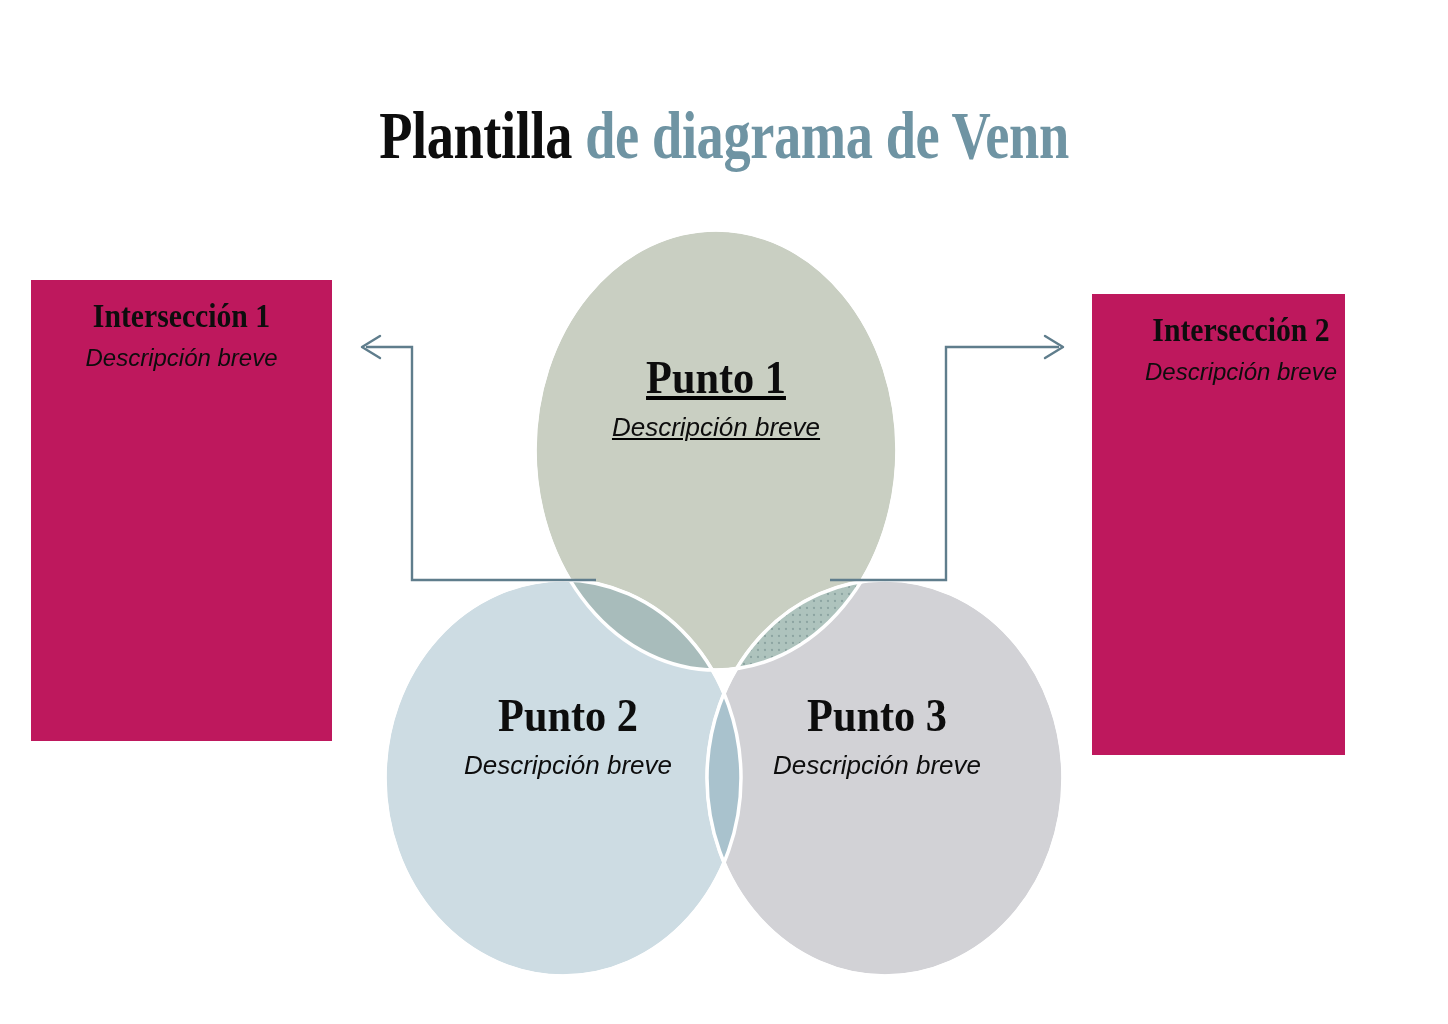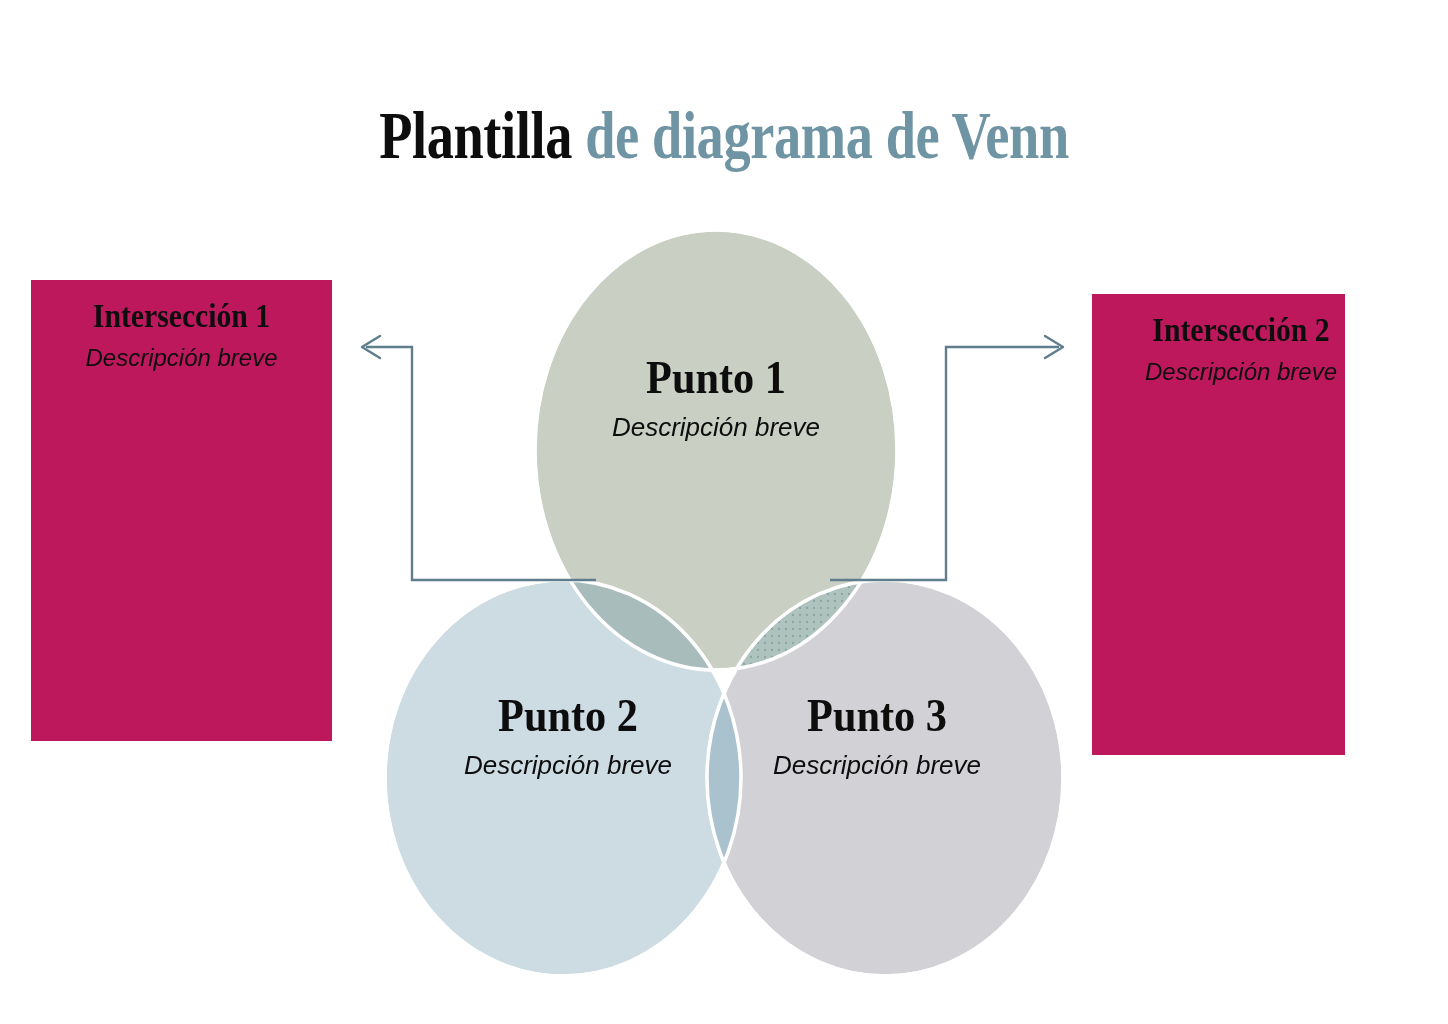--- a/index.html
+++ b/index.html
@@ -87,21 +87,21 @@
     line-height: 1.05;
     transform: scaleX(0.92);
   }
   .circle-desc {
     margin-top: 10px;
     font-family: "Liberation Sans", sans-serif;
     font-style: italic;
     font-size: 26px;
     color: #0d0d0d;
   }
-  #label-p1 { left: 566px; top: 336px; width: 300px; }
+  #label-p1 { left: 566px; top: 336px; width: 300px; text-decoration: underline; }
   #label-p2 { left: 418px; top: 674px; width: 300px; }
   #label-p3 { left: 727px; top: 674px; width: 300px; }
 </style>
 </head>
 <body>
 
 <div id="stage">
 
   <div id="title">
     <span class="t-dark">Plantilla</span><span class="t-accent"> de diagrama de Venn</span>

